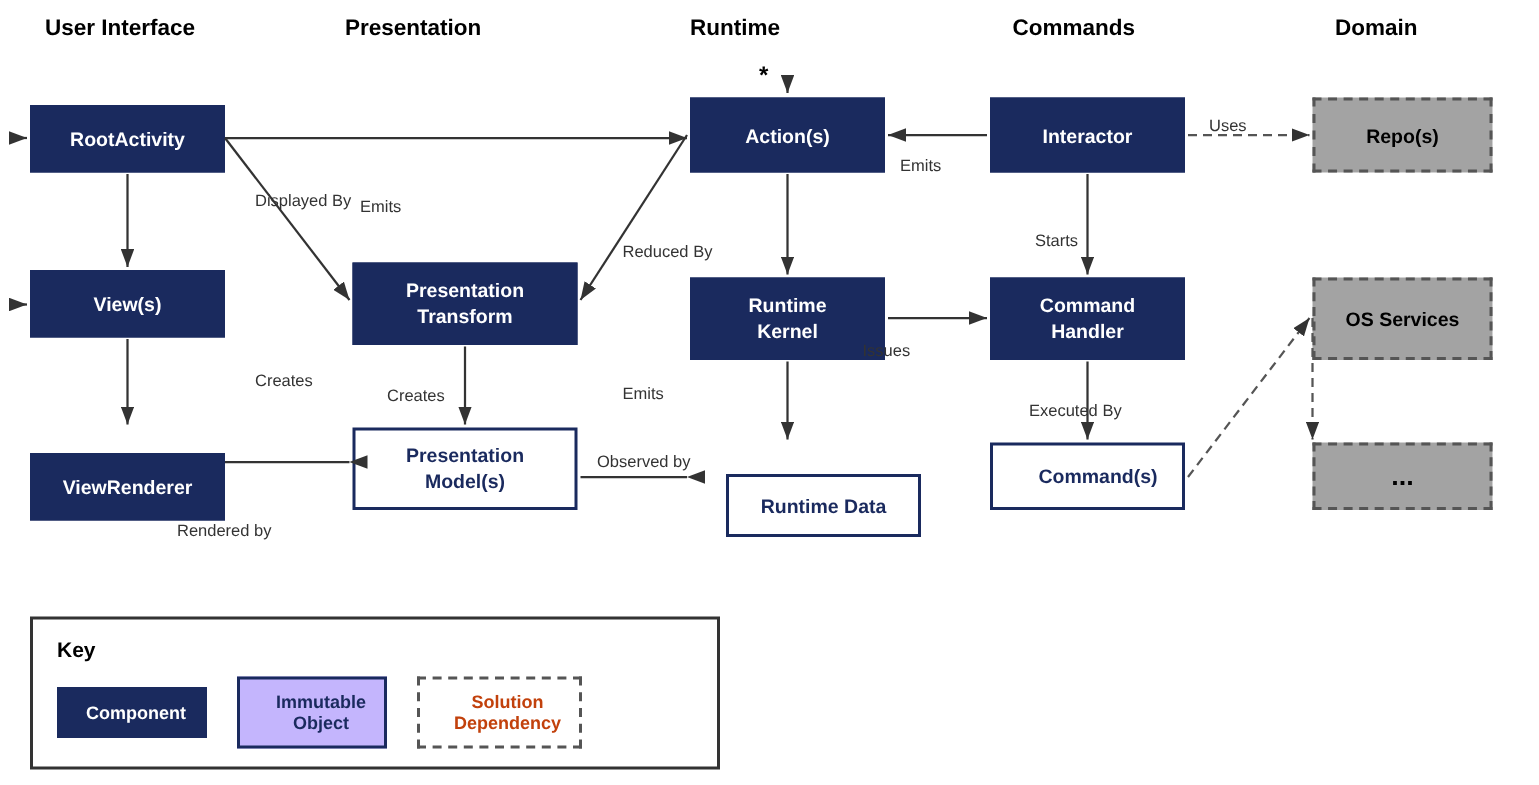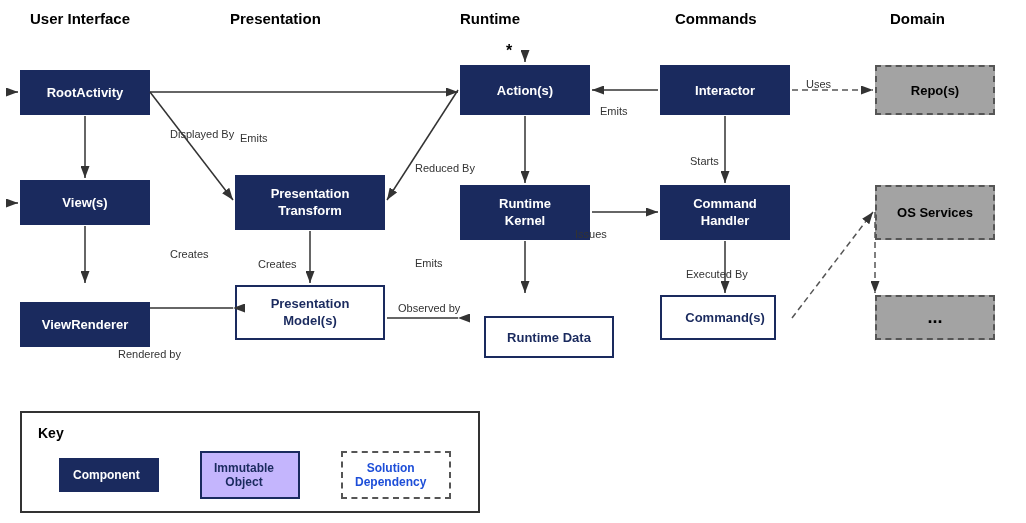--- a/index.html
+++ b/index.html
@@ -85,44 +85,43 @@
 
     .key-items {
       display: flex;
       gap: 20px;
       align-items: center;
     }
 
     .key-box {
       display: flex;
       align-items: center;
-      justify-content: flex-start;
+      justify-content: flex-end;
       font-weight: bold;
       font-size: 12px;
       padding: 8px 12px;
-      margin-left: 21px;
     }
 
     .key-dark {
       background: #1a2a5e;
       color: #fff;
       border: 2px solid #1a2a5e;
       min-width: 100px;
     }
 
     .key-light {
       background: #c4b5fd;
       color: #1a2a5e;
       border: 2px solid #1a2a5e;
       min-width: 100px;
     }
 
     .key-dashed {
       background: #fff;
-      color: #1d4ed8;
+      color: #c2410c;
       border: 2px dashed #555;
       min-width: 110px;
     }
   </style>
 </head>
 <body>
 
 <div class="diagram-container">
 
   <div style="position:absolute; top:10px; left:30px; font-weight:bold; font-size:15px;">User Interface</div>
@@ -170,21 +169,21 @@
 
   <div class="box box-dark" style="left:660px; top:65px; width:130px; height:50px;">
     <span>Interactor</span>
   </div>
 
   <div class="box box-dark" style="left:660px; top:185px; width:130px; height:55px; line-height:1.3;">
     <span style="white-space:pre-line;">Command
 Handler</span>
   </div>
 
-  <div class="box box-light" style="left:660px; top:295px; width:116px; height:45px;padding-left:14px;">
+  <div class="box box-light" style="left:660px; top:295px; width:130px; height:45px;padding-left:14px;">
     <span>Command(s)</span>
   </div>
 
   <div class="box box-dashed" style="left:875px; top:65px; width:120px; height:50px;">
     <span>Repo(s)</span>
   </div>
 
   <div class="box box-dashed" style="left:875px; top:185px; width:120px; height:55px;">
     <span>OS Services</span>
   </div>

